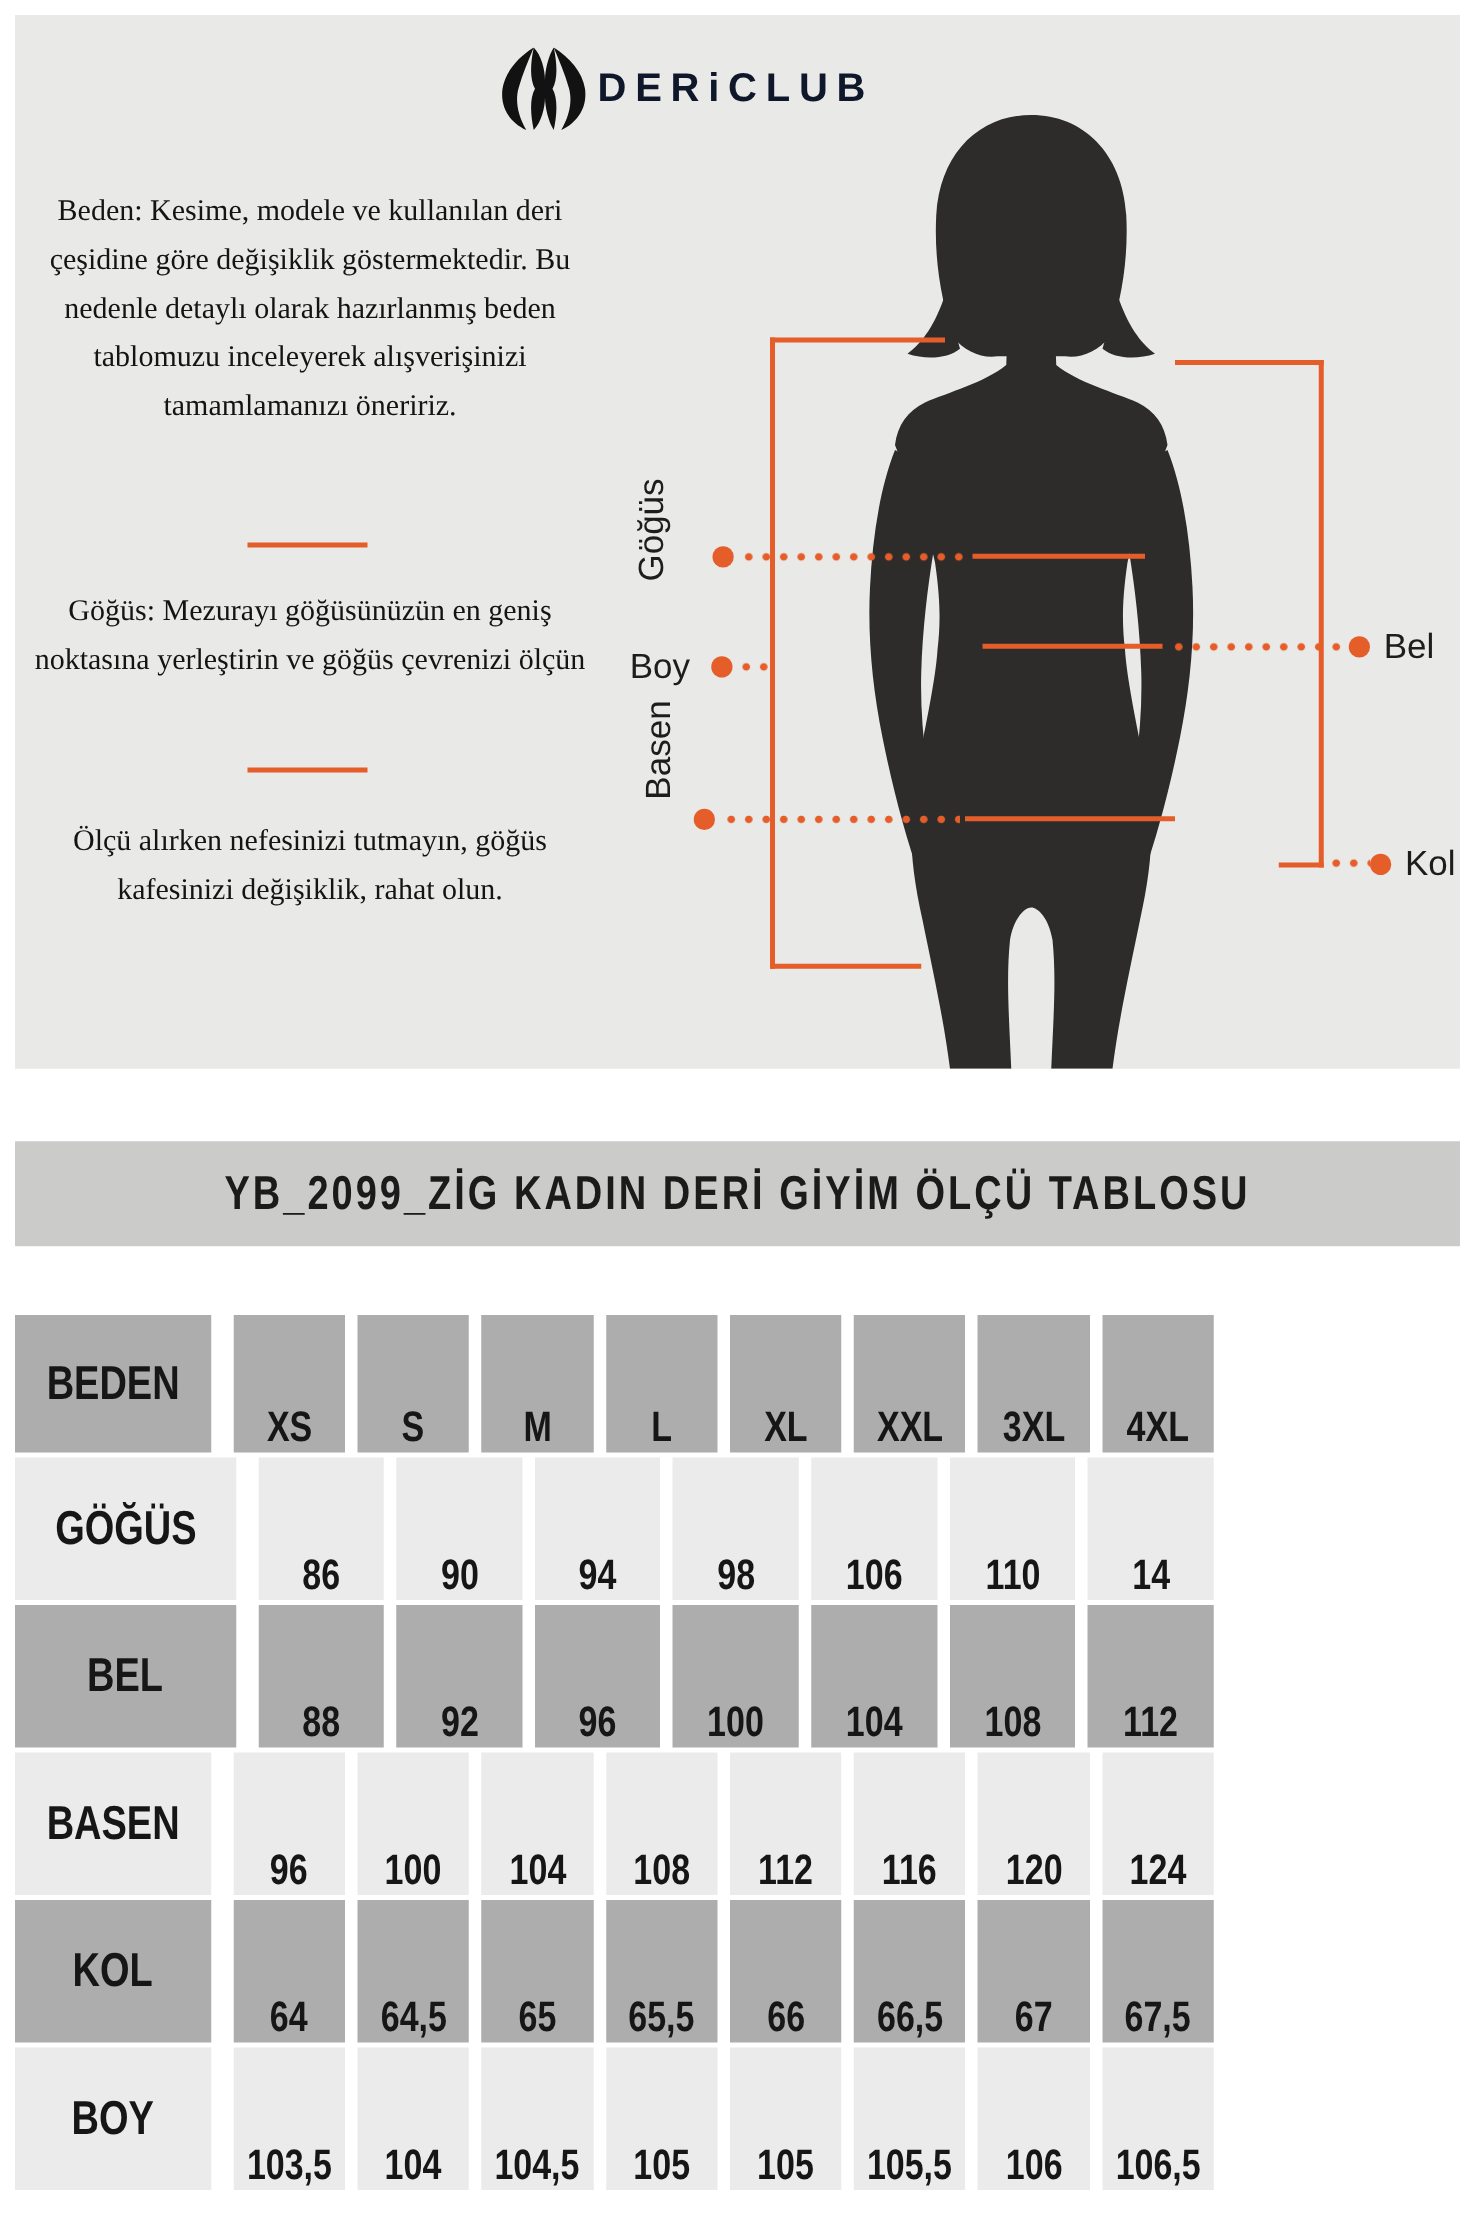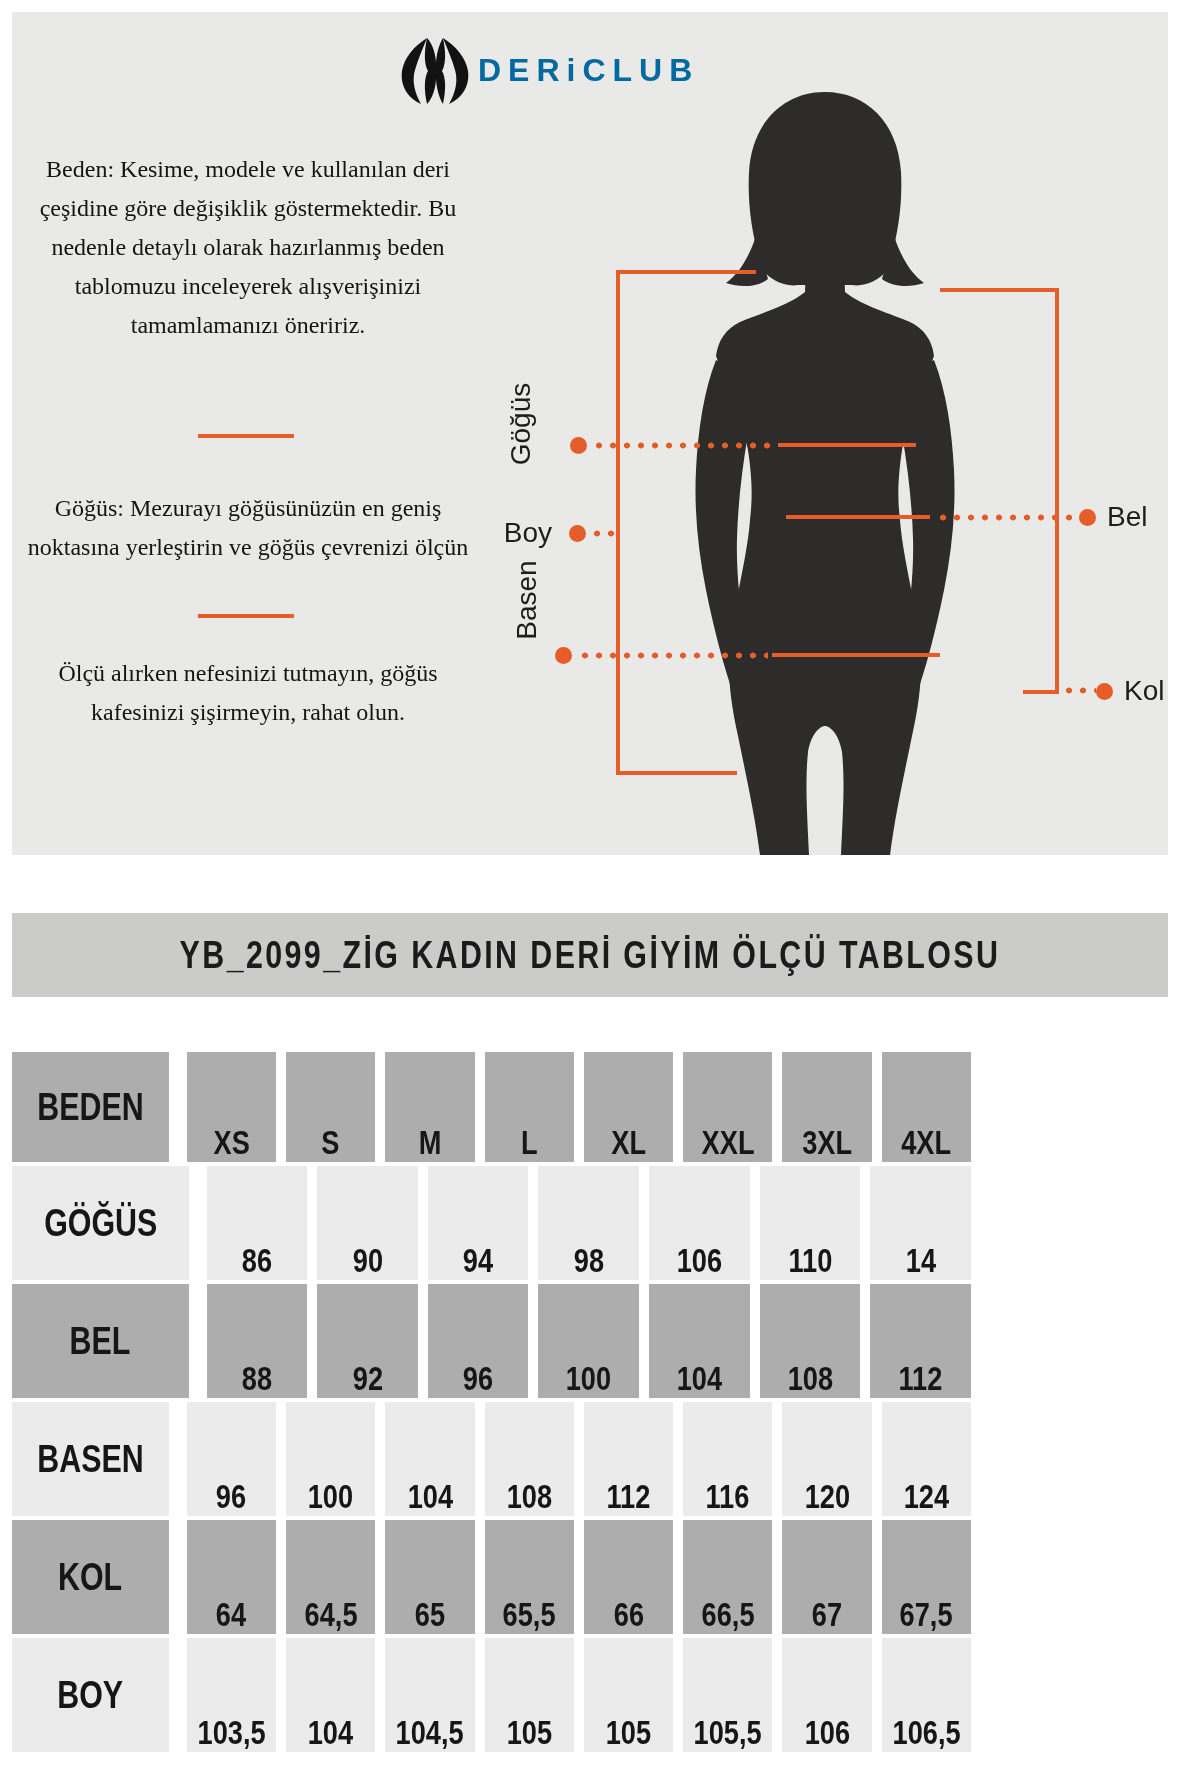--- a/index.html
+++ b/index.html
@@ -5,21 +5,21 @@
   html,body{margin:0;padding:0;background:#ffffff;}
   #page{position:relative;width:1180px;height:1772px;background:#ffffff;overflow:hidden;
         font-family:"Liberation Sans",sans-serif;}
   .abs{position:absolute;}
 
   
   .panel{left:12px;top:12px;width:1156px;height:843px;background:#e9e9e8;}
 
   
   .logo-icon{left:388px;top:26px;width:70px;height:66px;}
-  .logo-text{left:466px;top:40px;font-size:32px;font-weight:700;letter-spacing:7px;color:#0369a1;}
+  .logo-text{left:466px;top:40px;font-size:32px;font-weight:700;letter-spacing:7px;color:#0f172a;}
 
   
   .info-p{left:10px;width:452px;text-align:center;
           font-family:"Liberation Serif",serif;font-size:24px;line-height:39px;color:#141414;}
   .divider{width:96px;height:4px;background:#e55e29;}
 
   
   .fig-svg{left:628px;top:76px;width:370px;height:767px;}
 
   
@@ -59,23 +59,23 @@
     <svg class="abs logo-icon" viewBox="0 0 70 66">
       <path fill="#121212" d="M27,0 C14,8 4,20 2,33 C0,48 8,60 21,66 C14,54 12,42 15,32 C18,21 23,10 27,0 Z
                              M27,0 C24,14 24,26 28,33 C24,40 24,52 27,66 C33,60 36,48 36,40 C36,48 39,60 43,66
                              C46,52 46,40 42,33 C46,26 46,14 43,0 C39,6 36,18 36,26 C36,18 33,6 27,0 Z
                              M43,0 C47,10 52,21 55,32 C58,42 56,54 49,66 C62,60 70,48 68,33 C66,20 56,8 43,0 Z"></path>
     </svg>
     <div class="abs logo-text">DERiCLUB</div>
 
     <div class="abs info-p" style="top:138px;">Beden: Kesime, modele ve kullanılan deri çeşidine göre değişiklik göstermektedir. Bu nedenle detaylı olarak hazırlanmış beden tablomuzu inceleyerek alışverişinizi tamamlamanızı öneririz.</div>
     <div class="abs divider" style="left:186px;top:422px;"></div>
-    <div class="abs info-p" style="top:458px;margin-top:19px;">Göğüs: Mezurayı göğüsünüzün en geniş noktasına yerleştirin ve göğüs çevrenizi ölçün</div>
+    <div class="abs info-p" style="top:458px;">Göğüs: Mezurayı göğüsünüzün en geniş noktasına yerleştirin ve göğüs çevrenizi ölçün</div>
     <div class="abs divider" style="left:186px;top:602px;"></div>
-    <div class="abs info-p" style="top:642px;">Ölçü alırken nefesinizi tutmayın, göğüs kafesinizi şişirmeyin, rahat olun.</div>
+    <div class="abs info-p" style="top:642px;">Ölçü alırken nefesinizi tutmayın, göğüs kafesinizi değişiklik, rahat olun.</div>
 
     <svg class="abs fig-svg" viewBox="0 0 370 767">
       <g fill="#2d2c2b">
         <path d="M185,4 C144,4 112,34 109,84 C107,122 114,156 123,182 C131,193 146,199 158,197
                  L212,197 C224,199 239,193 247,182 C256,156 263,122 261,84 C258,34 226,4 185,4 Z"></path>
         <path d="M116,148 C108,172 98,186 86,195 C101,200 118,199 128,191 Z"></path>
         <path d="M254,148 C262,172 272,186 284,195 C269,200 252,199 242,191 Z"></path>
         <path d="M167,150 L165,204 C148,218 118,226 100,234 C86,241 78,252 76,268
                  C88,300 102,332 108,362 C113,396 112,414 110,432 C108,462 96,512 90,548
                  C87,584 90,612 98,648 C107,692 115,728 120,767 L169,767

